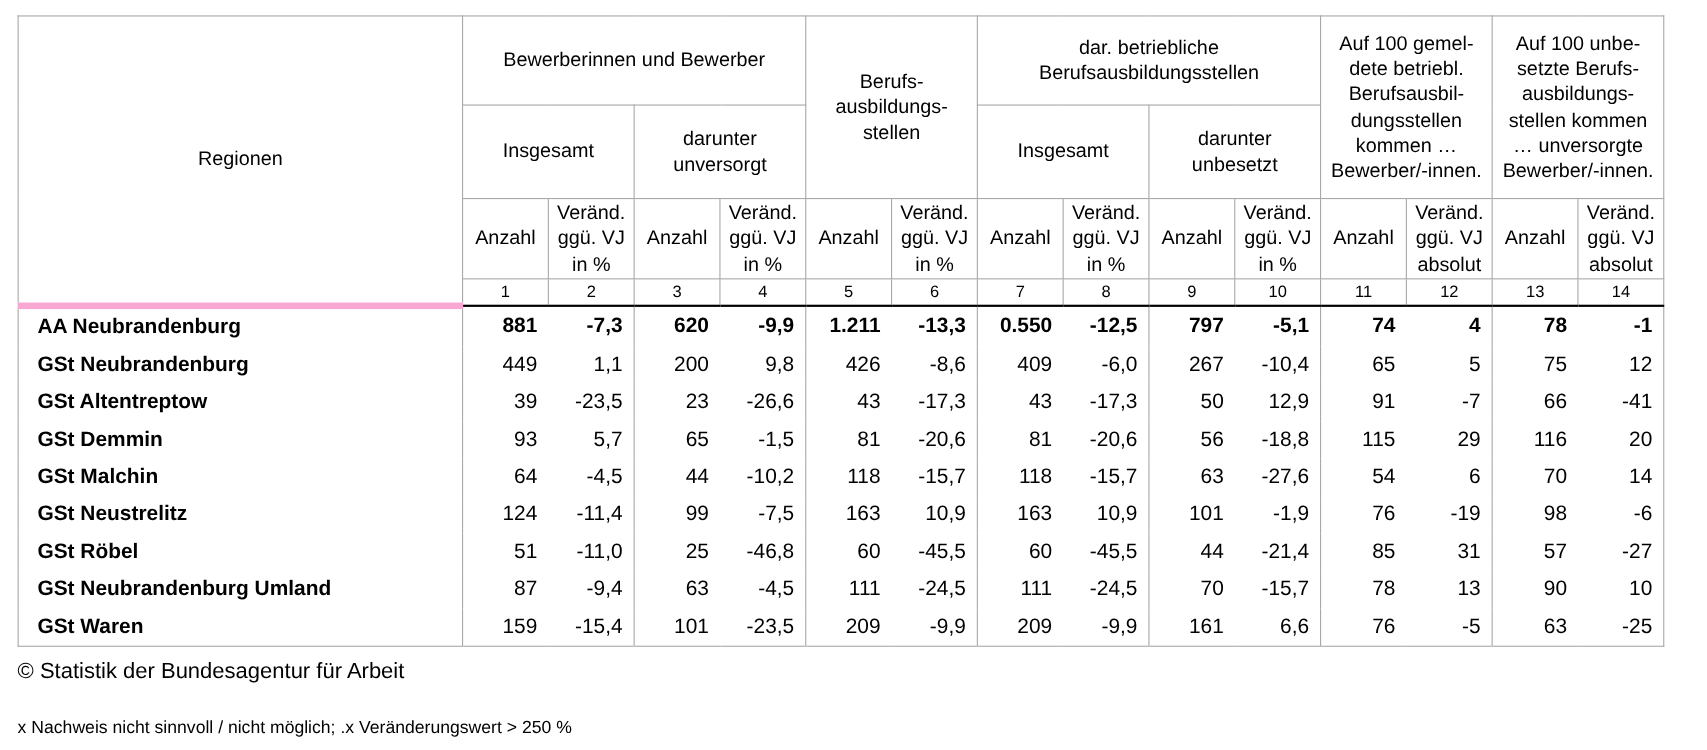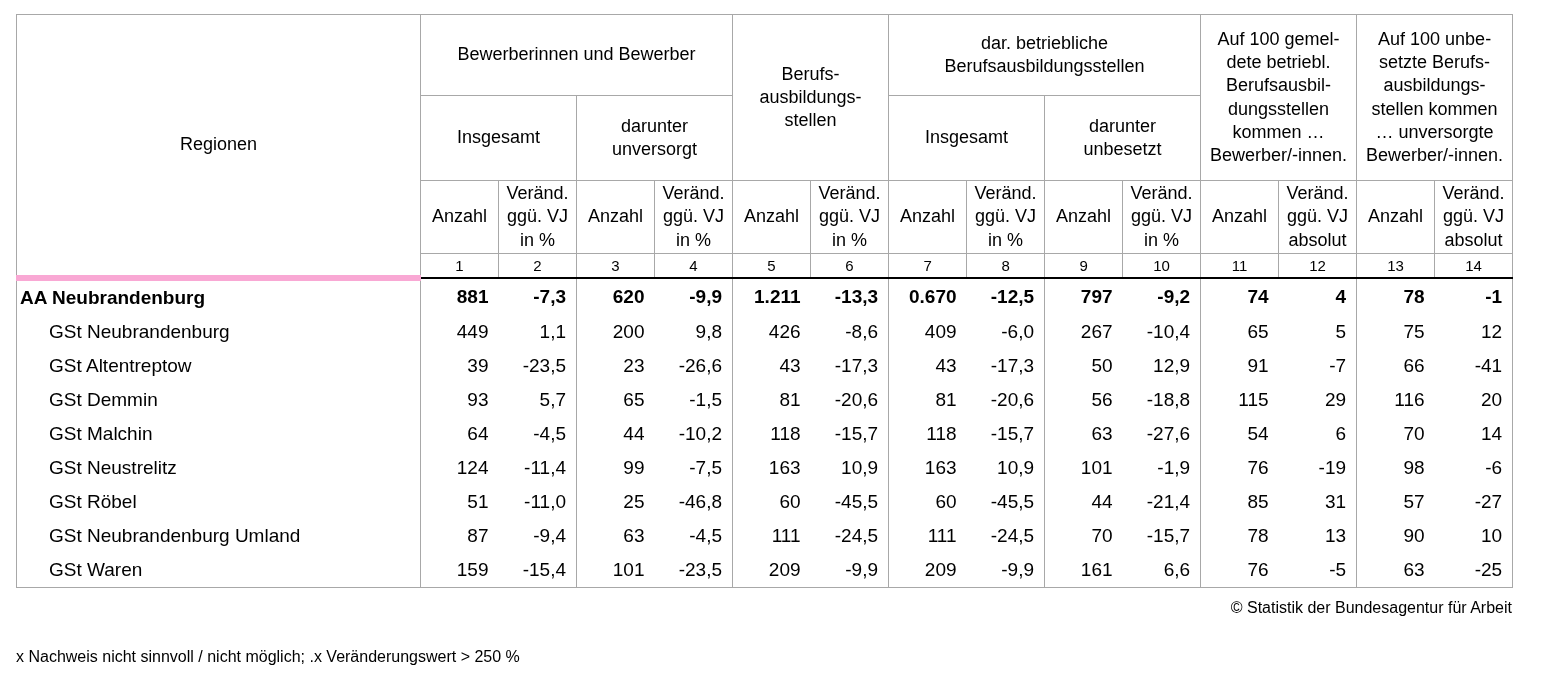--- a/index.html
+++ b/index.html
@@ -24,28 +24,28 @@
   tr.hrow2{height:85px}
   tr.hrow3{height:73px}
   tr.hrow4{height:24px}
   tr.hrow4 th{font-size:15px;border-bottom:2px solid #000;}
   th.regionen{border-bottom:6px solid #f9a8d4;}
   tbody td{
     font-size:19px;height:32px;vertical-align:middle;
     border:none;white-space:nowrap;
   }
   tbody tr:first-child td{border-top:2px solid #000;}
-  td.region{text-align:left;padding-left:3px;border-right:1px solid #a8a8a8;}
-  td.region.indent{padding-left:32px;}
+  td.region{text-align:left;padding-left:17px;border-right:1px solid #a8a8a8;}
+  td.region.indent{padding-left:17px;font-weight:bold;}
   td.num{text-align:right;padding-right:10px;}
   td.grp{border-right:1px solid #a8a8a8;}
   tr.bold td{font-weight:bold;}
   .copyright{
     width:1496px;margin:11px 0 0 16px;
-    text-align:right;font-size:16px;
+    font-size:20px;
   }
   .footnotes{
     margin:27px 0 0 16px;font-size:16px;line-height:26px;
   }
 </style>
 </head>
 <body>
 
 <table>
   <colgroup>
@@ -144,24 +144,24 @@
   </thead>
   <tbody>
       <tr class="bold">
         <td class="region">AA Neubrandenburg</td>
         <td class="num">881</td>
         <td class="num grp">-7,3</td>
         <td class="num">620</td>
         <td class="num grp">-9,9</td>
         <td class="num">1.211</td>
         <td class="num grp">-13,3</td>
-        <td class="num">0.670</td>
+        <td class="num">0.550</td>
         <td class="num grp">-12,5</td>
         <td class="num">797</td>
-        <td class="num grp">-9,2</td>
+        <td class="num grp">-5,1</td>
         <td class="num">74</td>
         <td class="num grp">4</td>
         <td class="num">78</td>
         <td class="num">-1</td>
       </tr>
       <tr>
         <td class="region indent">GSt Neubrandenburg</td>
         <td class="num">449</td>
         <td class="num grp">1,1</td>
         <td class="num">200</td>

